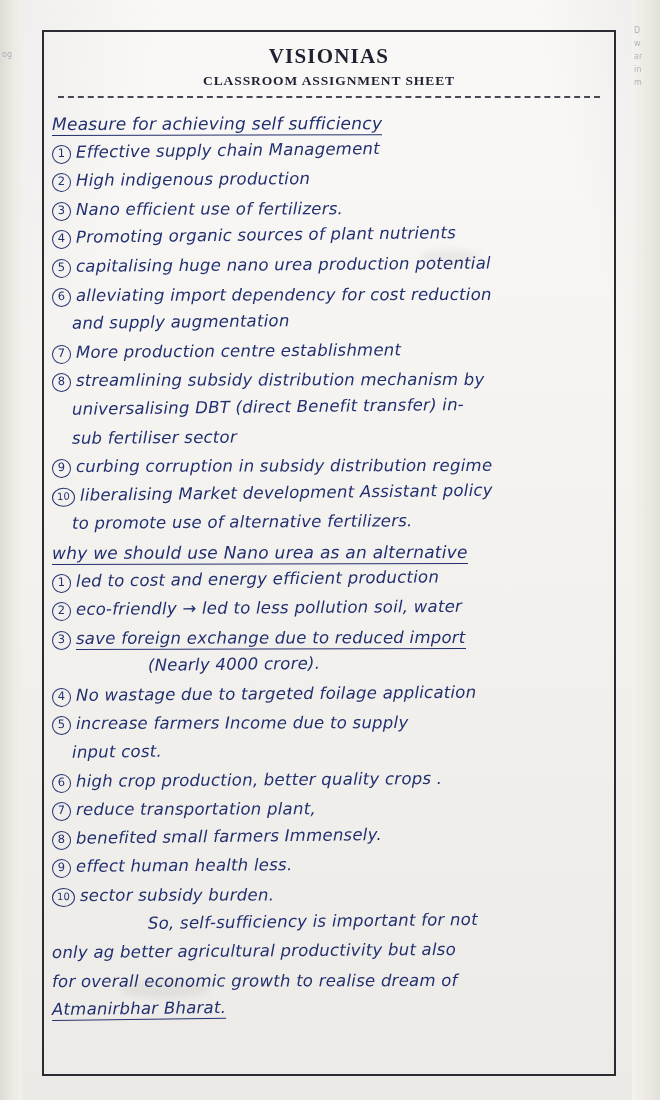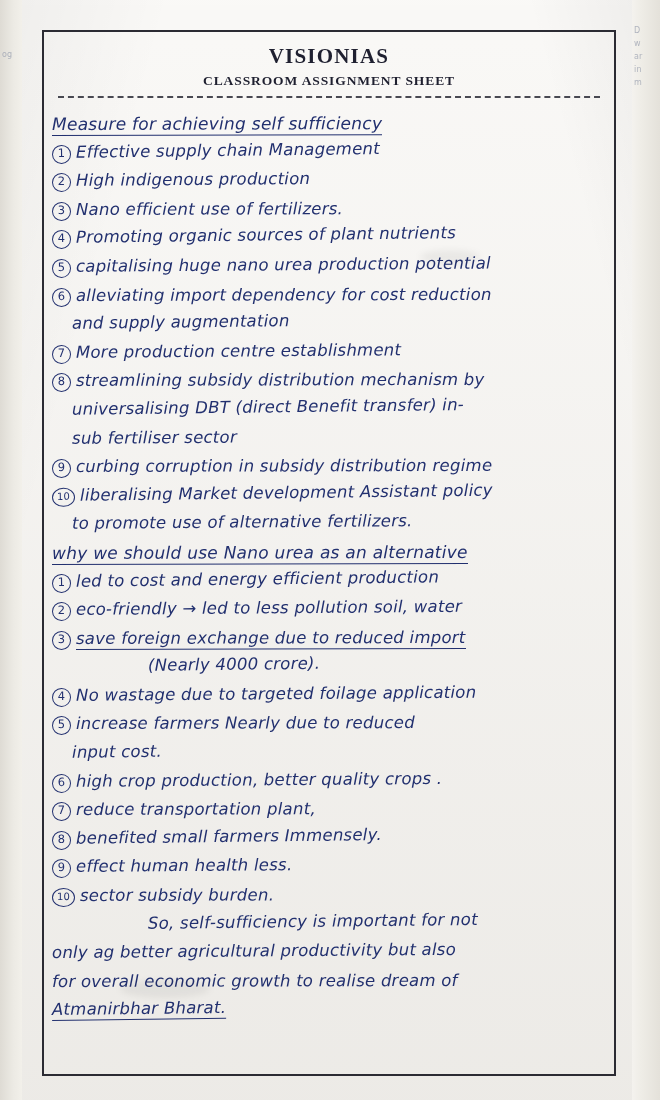--- a/index.html
+++ b/index.html
@@ -245,21 +245,21 @@
     <div class="hw-line underline">
       <span class="circled">3</span><span class="u">save foreign exchange due to reduced import</span>
     </div>
     <div class="hw-line indent3">
       <span>(Nearly 4000 crore).</span>
     </div>
     <div class="hw-line">
       <span class="circled">4</span><span>No wastage due to targeted foilage application</span>
     </div>
     <div class="hw-line">
-      <span class="circled">5</span><span>increase farmers Nearly due to reduced</span>
+      <span class="circled">5</span><span>increase farmers Income due to supply</span>
     </div>
     <div class="hw-line indent">
       <span>input cost.</span>
     </div>
     <div class="hw-line">
       <span class="circled">6</span><span>high crop production, better quality crops .</span>
     </div>
     <div class="hw-line">
       <span class="circled">7</span><span>reduce transportation plant,</span>
     </div>

